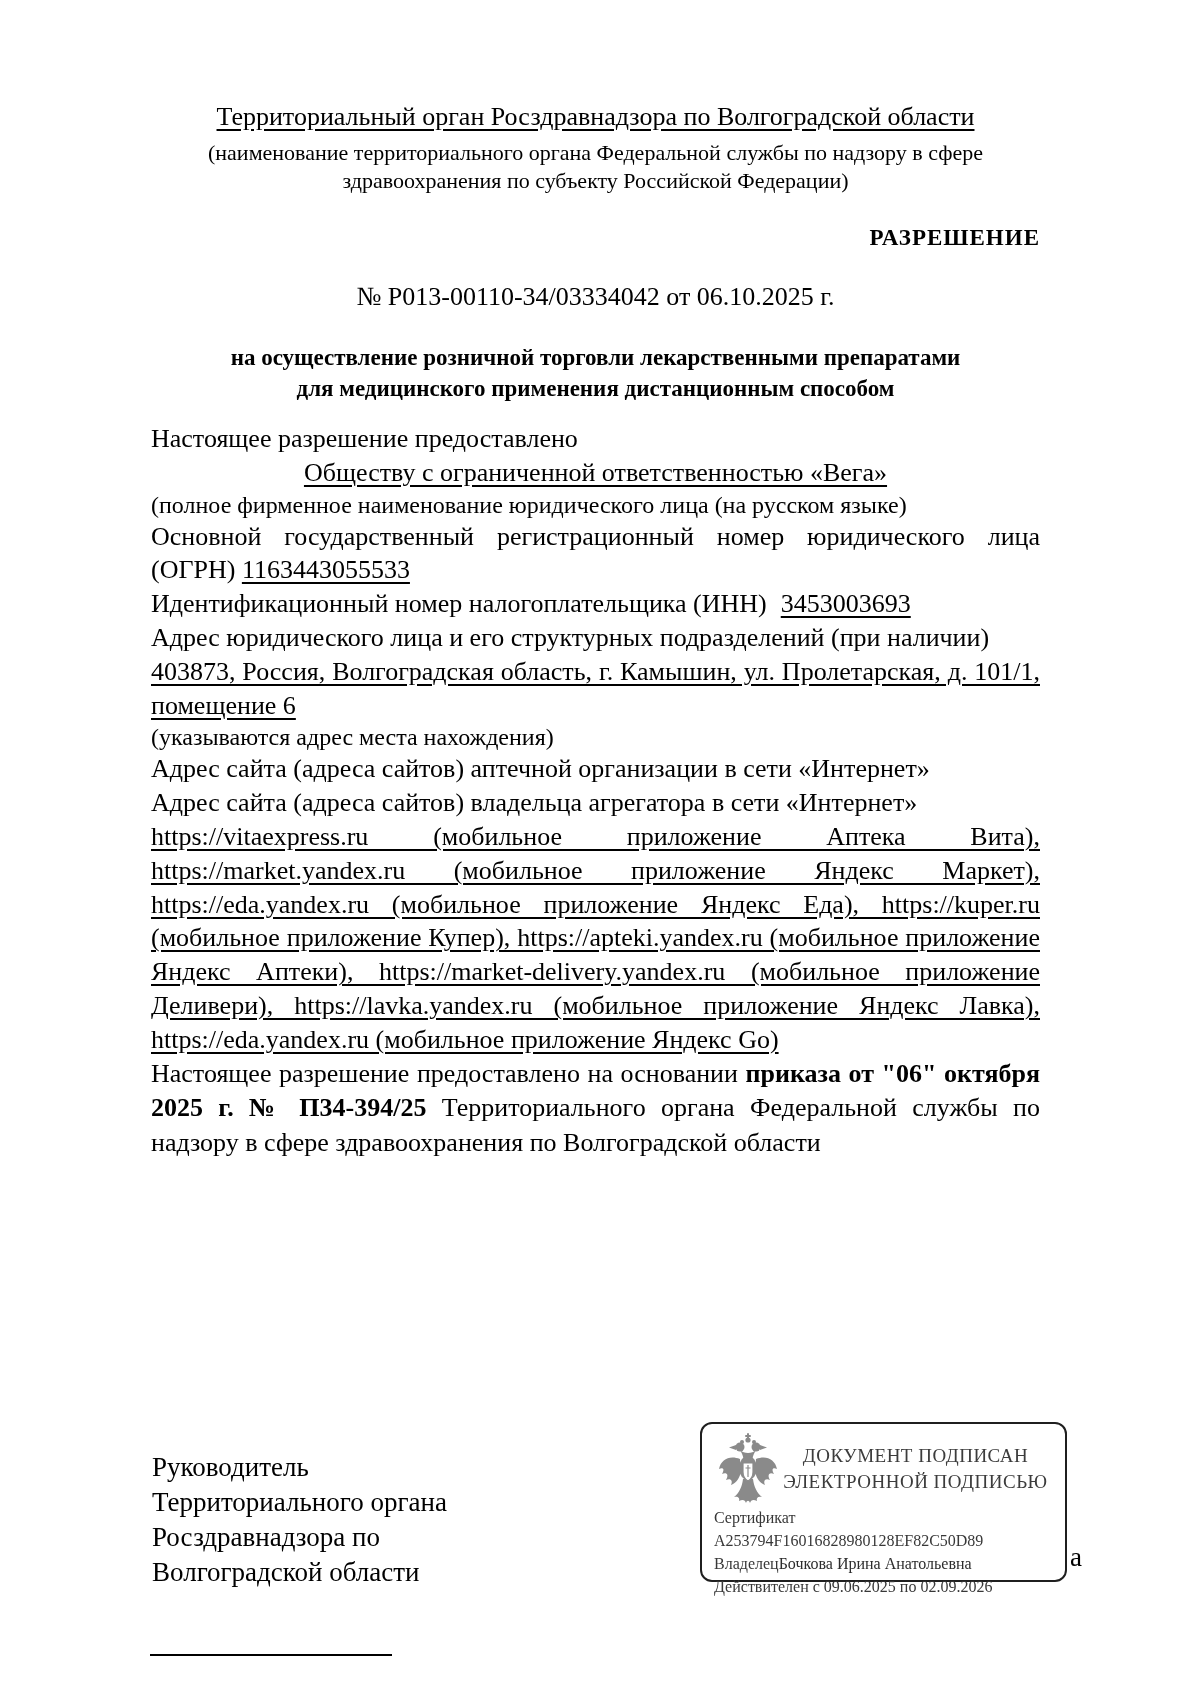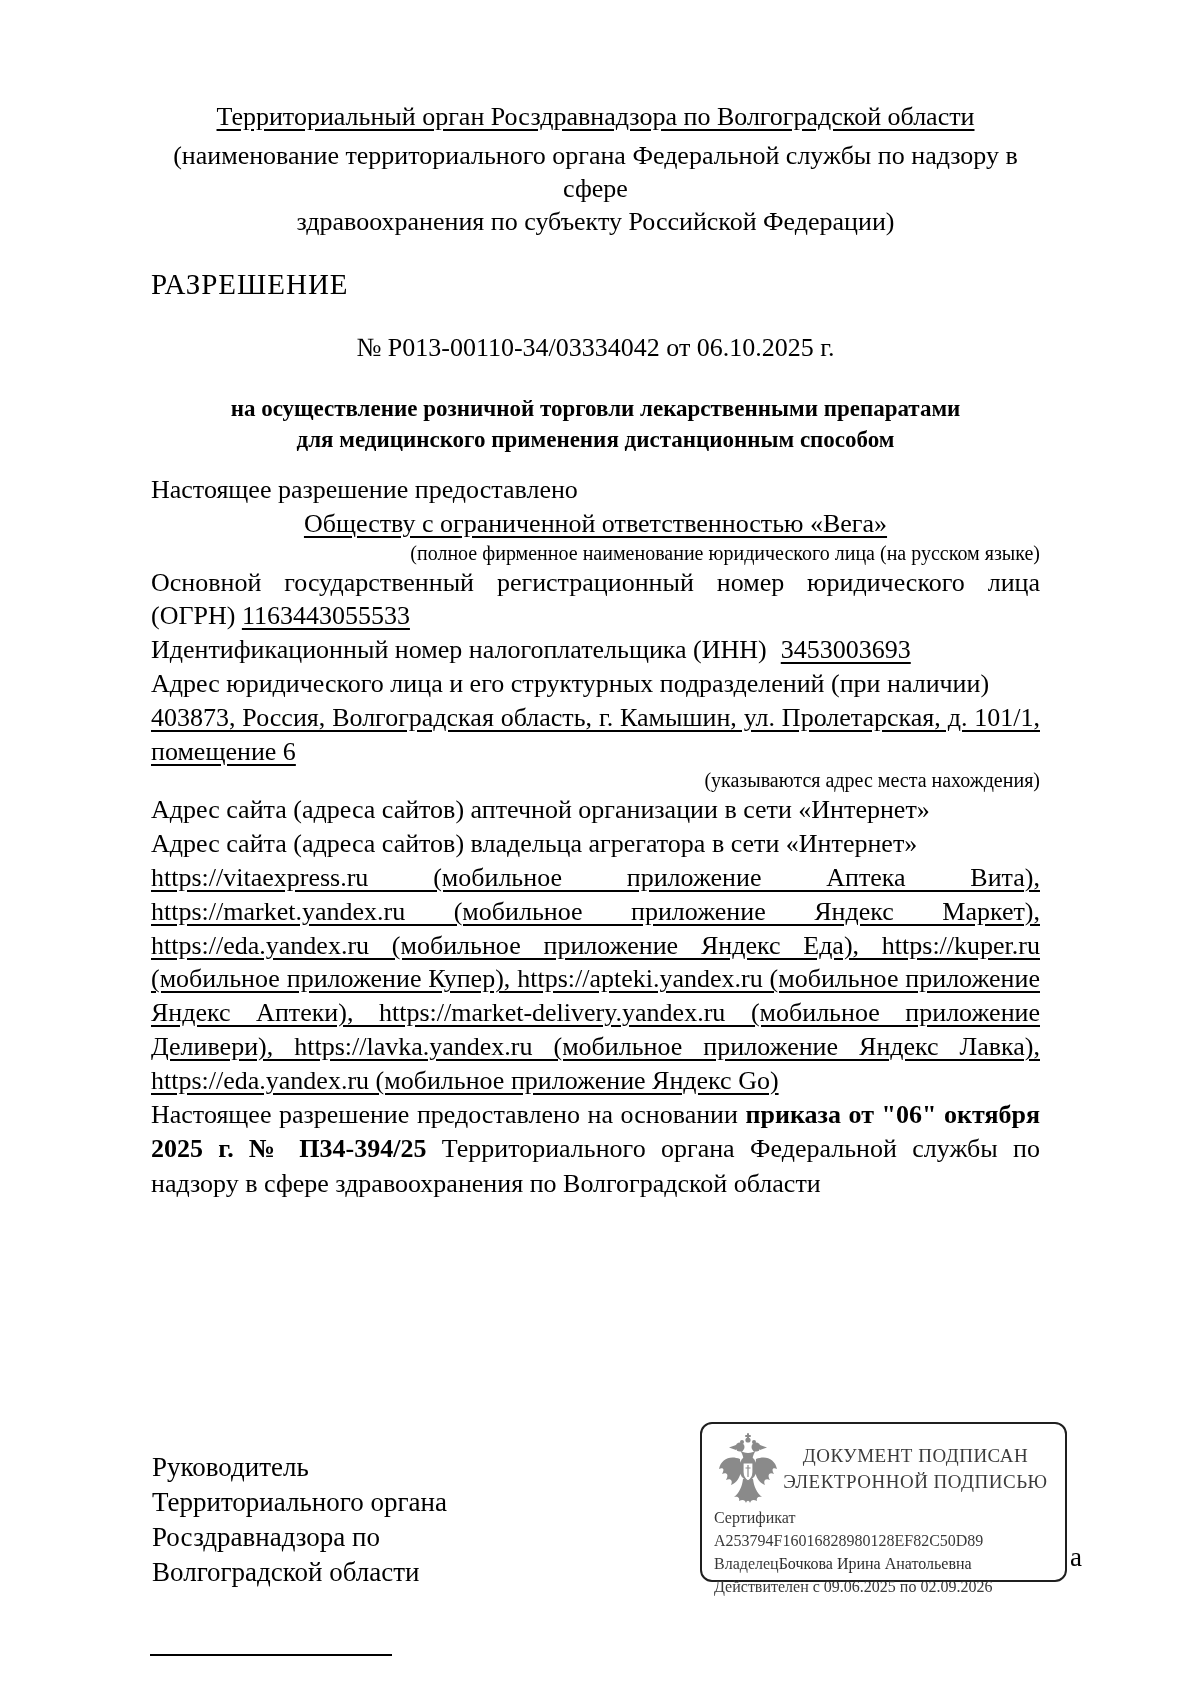--- a/index.html
+++ b/index.html
@@ -11,27 +11,27 @@
     color:#000;
     font-family:"Liberation Serif","DejaVu Serif",serif;
     font-size:26px;line-height:1.3;
     box-sizing:border-box;
     padding:100px 151px 0 151px;
     overflow:hidden;
   }
   .just{text-align:justify;}
   .u{text-decoration:underline;text-underline-offset:4px;text-decoration-thickness:1.5px;}
   .org-name{text-align:center;}
-  .caption{font-size:26px;text-align:center;line-height:1.27;margin-top:5px;}
-  .doc-title{font-weight:normal;font-size:29px;text-align:left;margin-top:28px;letter-spacing:1px;}
+  .caption{font-size:22px;text-align:center;line-height:1.27;margin-top:5px;}
+  .doc-title{font-weight:bold;font-size:23px;text-align:right;margin-top:28px;letter-spacing:1px;}
   .doc-number{text-align:center;margin-top:27px;}
   .subject{font-weight:bold;font-size:23px;text-align:center;margin-top:30px;line-height:1.32;}
   .granted{margin-top:18px;}
   .company{text-align:center;}
-  .caption-sm{font-size:20px;text-align:right;line-height:1.25;}
+  .caption-sm{font-size:24px;text-align:left;line-height:1.25;}
   p.para{margin:0;}
   .ogrn{margin-top:9px;}
   .inn{margin-top:50px;}
   .inn .val{margin-left:14px;}
   .addr-label{margin-top:44px;}
   .pharm{margin-top:17px;}
   .agg{margin-top:20px;}
   .basis{margin-top:42px;line-height:1.33;}
   .basis b{font-weight:bold;}
 

